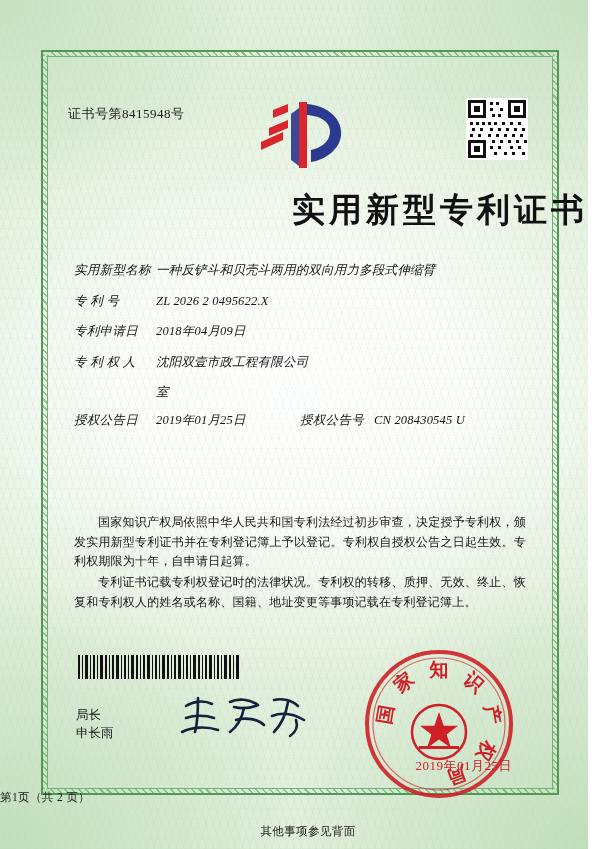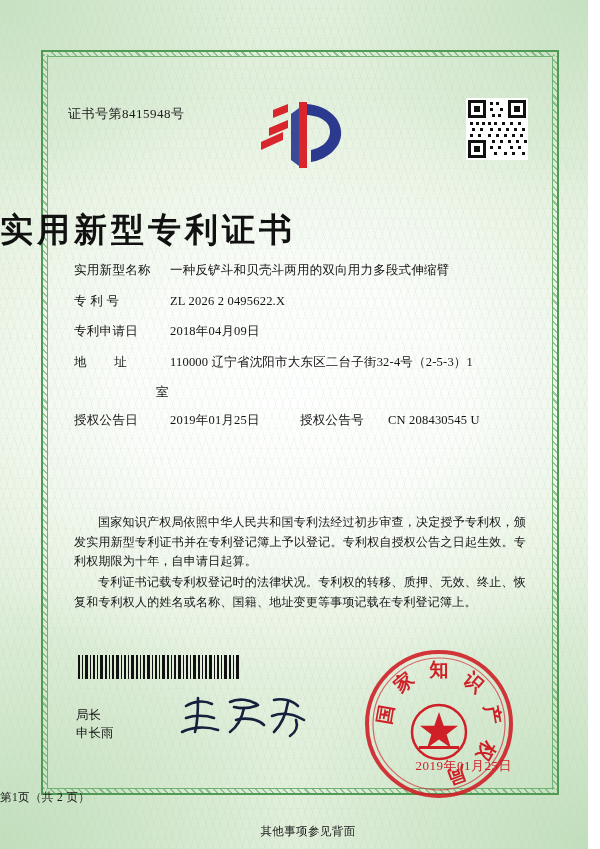--- a/index.html
+++ b/index.html
@@ -105,52 +105,52 @@
   .qr {
     position: absolute;
     right: 60px; top: 98px;
     width: 62px; height: 62px;
     background: #ffffff;
   }
 
   .title {
     position: absolute;
     left: 0; right: 0;
-    top: 208px;
-    text-align: left;
+    top: 188px;
+    text-align: right;
     font-size: 33px;
     font-weight: bold;
     letter-spacing: 4px;
     color: #111111;
     font-family: "Liberation Serif", serif;
   }
 
   .fields {
     position: absolute;
     left: 74px;
     top: 262px;
     width: 452px;
     font-size: 12.5px;
     color: #141414;
+    font-style: italic;
   }
   .field-row {
     display: flex;
     align-items: flex-start;
     margin-bottom: 13.5px;
     line-height: 17px;
   }
   .field-label {
     flex: 0 0 auto;
     white-space: pre;
     letter-spacing: 0.3px;
   }
   .field-value {
     flex: 1 1 auto;
     letter-spacing: 0.2px;
-    margin-left: 14px;
   }
   .field-label.w1 { width: 82px; }
   .field-label.w2 { width: 82px; }
   .inline-pair {
     display: flex;
     width: 100%;
   }
   .inline-left { flex: 0 0 226px; display: flex; }
   .inline-right { flex: 1 1 auto; display: flex; }
   .inline-right .field-label { width: 74px; }
@@ -326,22 +326,22 @@
     </div>
     <div class="field-row">
       <div class="field-label w1">专 利 号</div>
       <div class="field-value">ZL 2026 2 0495622.X</div>
     </div>
     <div class="field-row">
       <div class="field-label w1">专利申请日</div>
       <div class="field-value">2018年04月09日</div>
     </div>
     <div class="field-row">
-      <div class="field-label w1">地        址</div>
-      <div class="field-value">110000 辽宁省沈阳市大东区二台子街32-4号（2-5-3）1</div>
+      <div class="field-label w1">专 利 权 人</div>
+      <div class="field-value">沈阳双壹市政工程有限公司</div>
     </div>
     <div class="addr-second">室</div>
     <div class="field-row" style="margin-top:11px;">
       <div class="inline-pair">
         <div class="inline-left">
           <div class="field-label w2">授权公告日</div>
           <div class="field-value">2019年01月25日</div>
         </div>
         <div class="inline-right">
           <div class="field-label">授权公告号</div>

